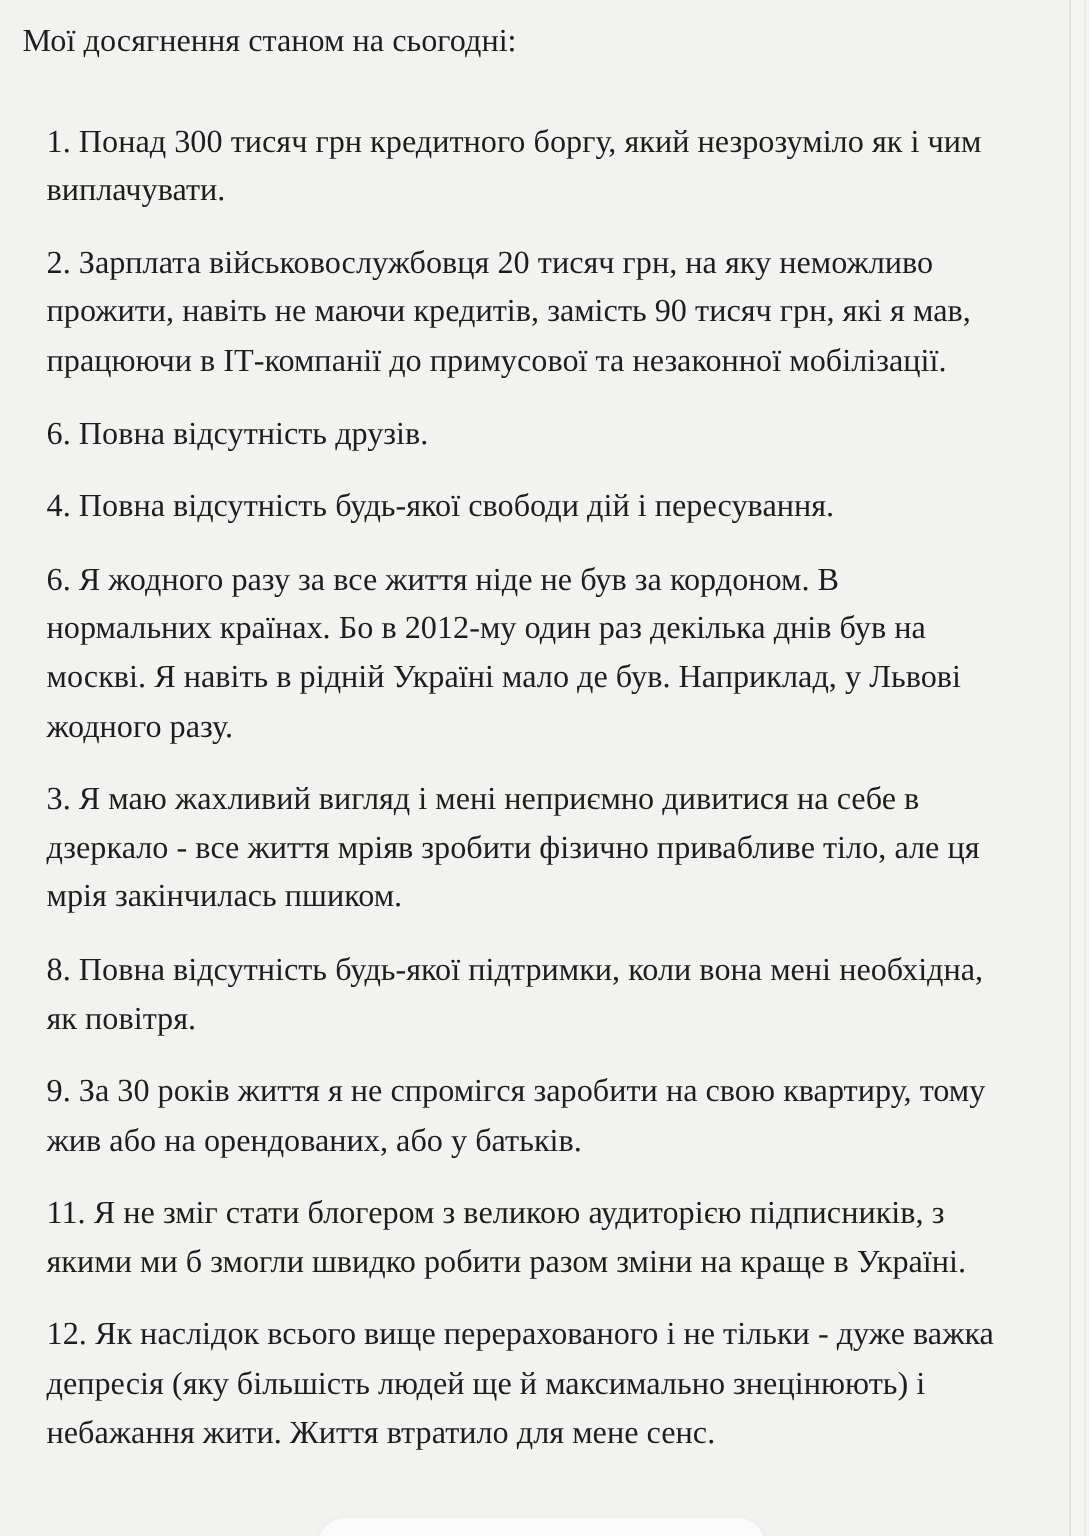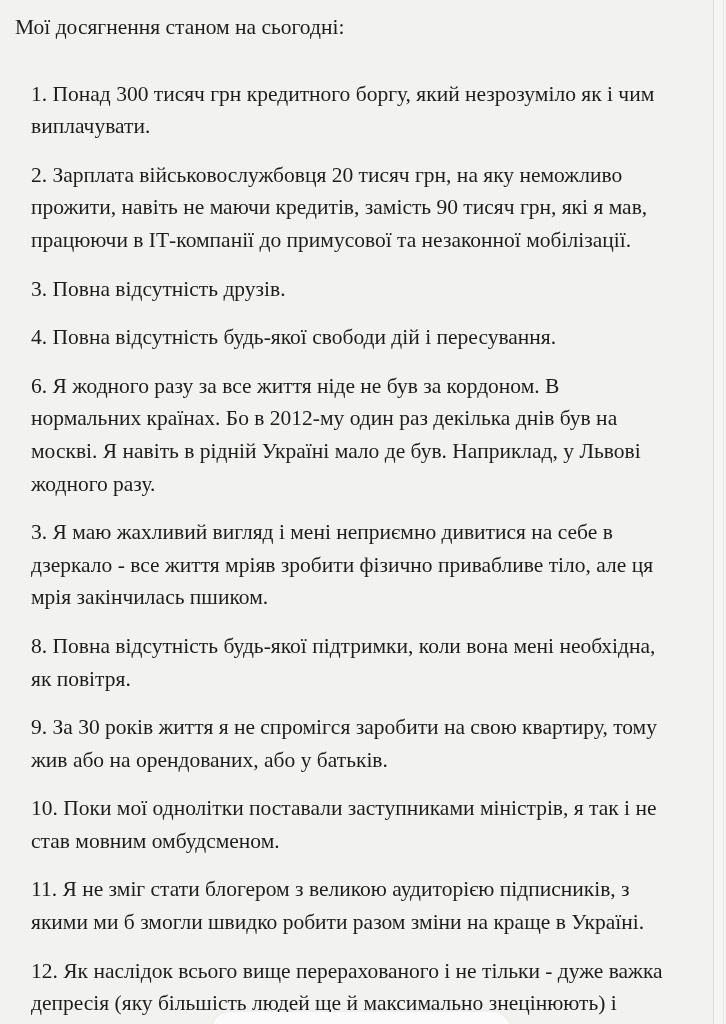--- a/index.html
+++ b/index.html
@@ -73,35 +73,33 @@
 <body>
 
 <div class="content">
   <h1 class="doc-title">Мої досягнення станом на сьогодні:</h1>
 
   <p class="doc-item">1. Понад 300 тисяч грн кредитного боргу, який незрозуміло як і чим
 виплачувати.</p>
   <p class="doc-item">2. Зарплата військовослужбовця 20 тисяч грн, на яку неможливо
 прожити, навіть не маючи кредитів, замість 90 тисяч грн, які я мав,
 працюючи в ІТ-компанії до примусової та незаконної мобілізації.</p>
-  <p class="doc-item">3. Повна відсутність друзів.</p>
+  <p class="doc-item">6. Повна відсутність друзів.</p>
   <p class="doc-item">4. Повна відсутність будь-якої свободи дій і пересування.</p>
   <p class="doc-item">6. Я жодного разу за все життя ніде не був за кордоном. В
 нормальних країнах. Бо в 2012-му один раз декілька днів був на
 москві. Я навіть в рідній Україні мало де був. Наприклад, у Львові
 жодного разу.</p>
   <p class="doc-item">3. Я маю жахливий вигляд і мені неприємно дивитися на себе в
 дзеркало - все життя мріяв зробити фізично привабливе тіло, але ця
 мрія закінчилась пшиком.</p>
   <p class="doc-item">8. Повна відсутність будь-якої підтримки, коли вона мені необхідна,
 як повітря.</p>
   <p class="doc-item">9. За 30 років життя я не спромігся заробити на свою квартиру, тому
 жив або на орендованих, або у батьків.</p>
-  <p class="doc-item">10. Поки мої однолітки поставали заступниками міністрів, я так і не
-став мовним омбудсменом.</p>
   <p class="doc-item">11. Я не зміг стати блогером з великою аудиторією підписників, з
 якими ми б змогли швидко робити разом зміни на краще в Україні.</p>
   <p class="doc-item">12. Як наслідок всього вище перерахованого і не тільки - дуже важка
 депресія (яку більшість людей ще й максимально знецінюють) і
 небажання жити. Життя втратило для мене сенс.</p>
 </div>
 
 <div class="bottom-peek"></div>
 
 <div class="scrollbar-track"></div>

